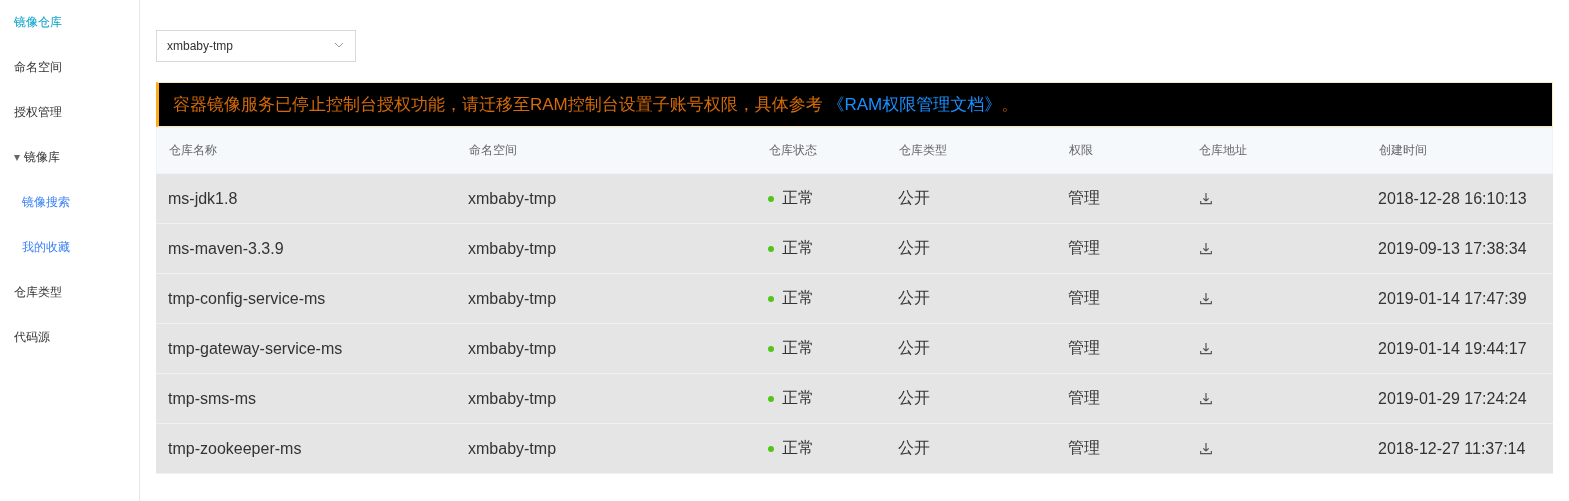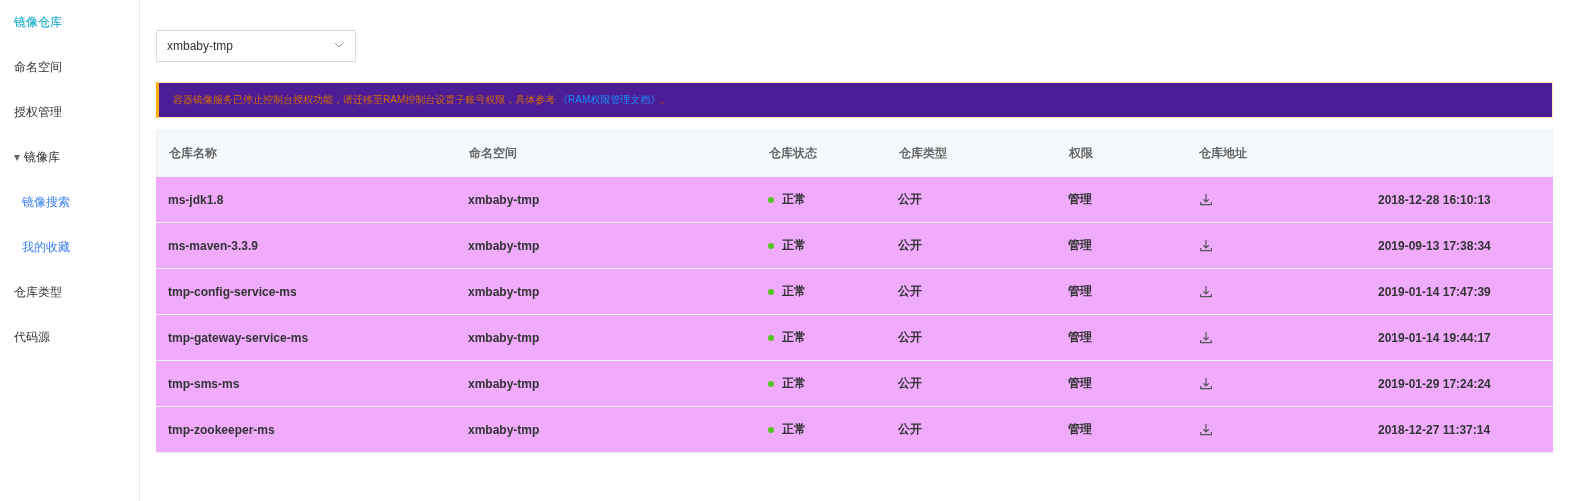--- a/index.html
+++ b/index.html
@@ -57,35 +57,34 @@
     }
     .select-value {
       color: #333;
       font-size: 12px;
     }
     .chevron {
       color: #999;
     }
     .notice {
       margin: 10px 16px 0 16px;
-      background: #4c1d95;
+      background: #000000;
       border: 1px solid #ffe7ba;
       border-left: 3px solid #faad14;
       padding: 10px 14px;
-      font-size: 10px;
+      font-size: 17px;
       color: #d46b08;
     }
     .notice a {
       color: #1890ff;
       text-decoration: none;
     }
     .table {
-      margin: 12px 16px;
-      background: #f0abfc;
-      font-weight: bold;
+      margin: 0 16px;
+      background: #e5e5e5;
     }
     .thead {
       display: flex;
       background: #f5f9fc;
       border: 1px solid #eef3f7;
       color: #666;
       font-size: 12px;
     }
     .th, .td {
       padding: 14px 12px;
@@ -96,21 +95,21 @@
     .col-ns { width: 300px; }
     .col-status { width: 130px; }
     .col-type { width: 170px; }
     .col-perm { width: 130px; }
     .col-addr { width: 180px; }
     .col-time { flex: 1; }
     .tbody-row {
       display: flex;
       border-bottom: 1px solid #f0f0f0;
       color: #333;
-      font-size: 12px;
+      font-size: 16px;
     }
     .status-dot {
       display: inline-block;
       width: 6px;
       height: 6px;
       border-radius: 50%;
       background: #52c41a;
       margin-right: 8px;
     }
     .download-icon {
@@ -156,20 +155,21 @@
   </div>
 
   <div class="table">
     <div class="thead">
       <div class="th col-name">仓库名称</div>
       <div class="th col-ns">命名空间</div>
       <div class="th col-status">仓库状态</div>
       <div class="th col-type">仓库类型</div>
       <div class="th col-perm">权限</div>
       <div class="th col-addr">仓库地址</div>
+      <div class="th col-time">创建时间</div>
     </div>
     <div id="tbody">
         <div class="tbody-row">
           <div class="td col-name">ms-jdk1.8</div>
           <div class="td col-ns">xmbaby-tmp</div>
           <div class="td col-status">
             <span class="status-dot"></span>
             <span>正常</span>
           </div>
           <div class="td col-type">公开</div>

